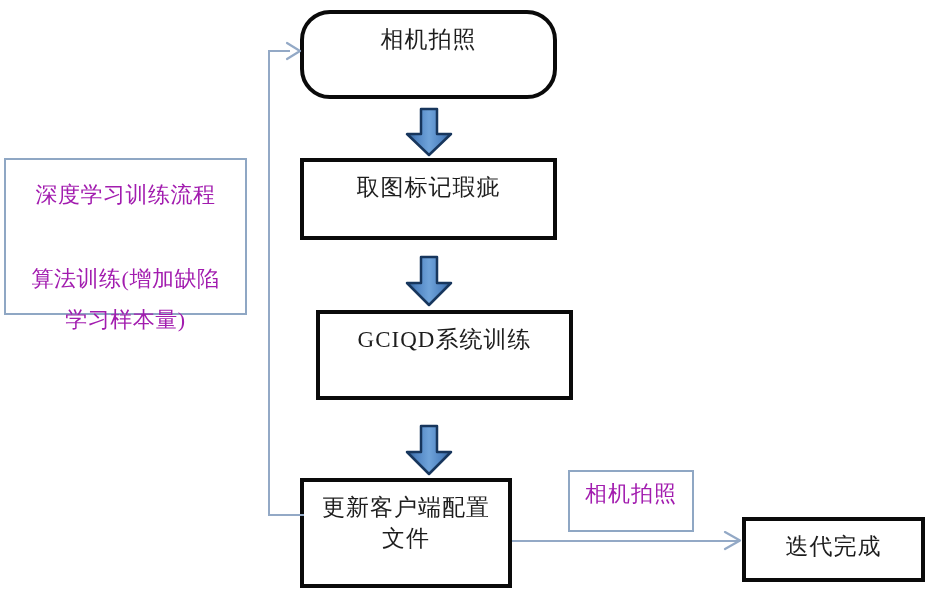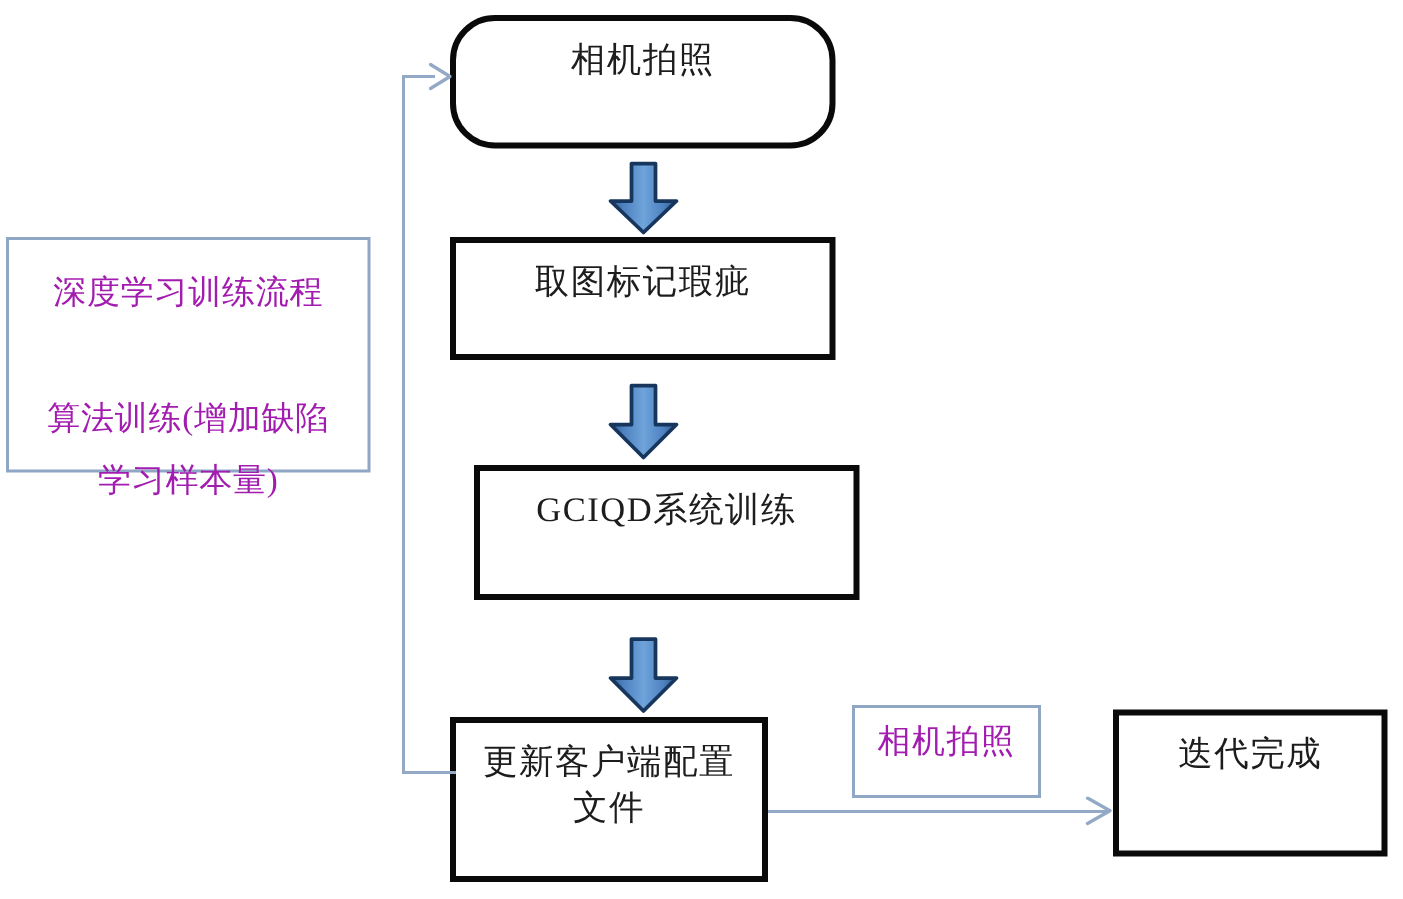--- a/index.html
+++ b/index.html
@@ -116,21 +116,21 @@
 
   <div class="proc-box" id="box-step4" style="left:300px; top:478px; width:212px; height:110px;">
     <span class="box-text">更新客户端配置
 文件</span>
   </div>
 
   <div class="note-box" id="box-expect" style="left:568px; top:470px; width:126px; height:62px;">
     <span class="box-text">相机拍照</span>
   </div>
 
-  <div class="proc-box" id="box-done" style="left:742px; top:473px; width:183px; height:98px;">
+  <div class="proc-box" id="box-done" style="left:742px; top:517px; width:183px; height:65px;">
     <span class="box-text">迭代完成</span>
   </div>
 
   <div class="block-arrow" style="left:403px; top:107px;">
     <svg width="52" height="50" viewBox="0 0 52 50">
       <defs>
         <linearGradient id="ga1" x1="0" y1="0" x2="1" y2="0">
           <stop offset="0%" stop-color="#2e5a8e"></stop>
           <stop offset="20%" stop-color="#4e82c0"></stop>
           <stop offset="50%" stop-color="#6fa3da"></stop>

